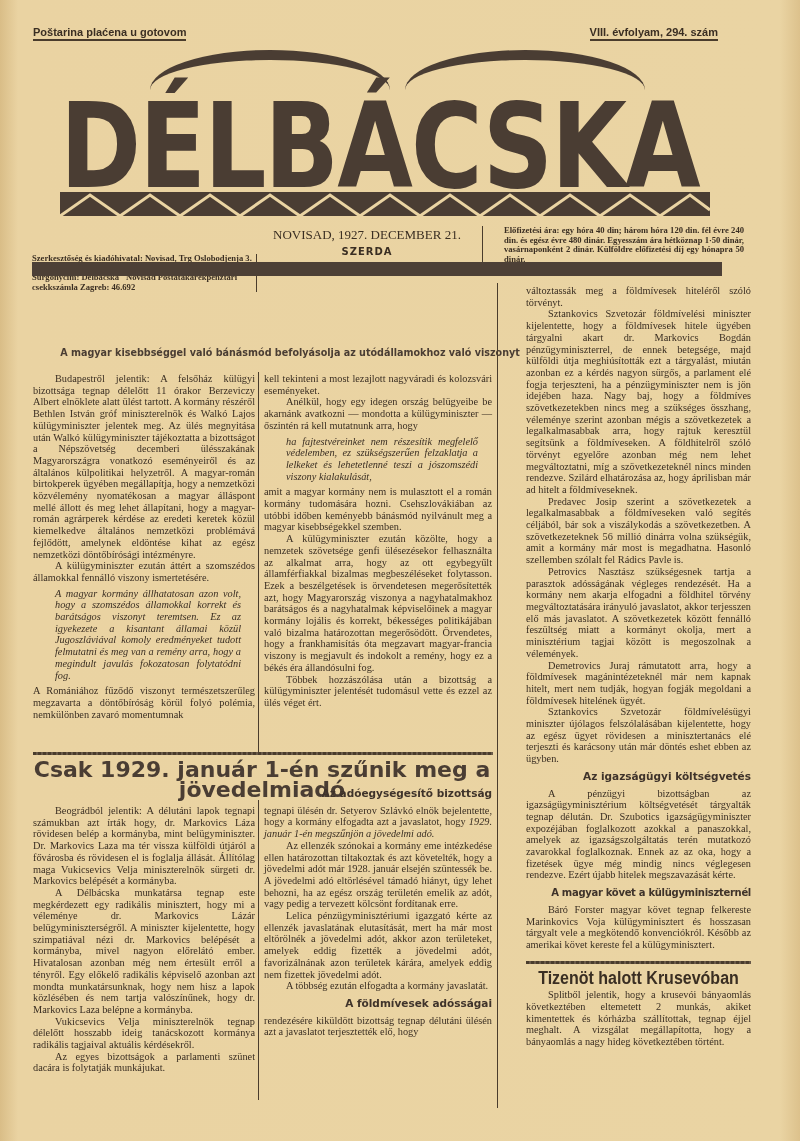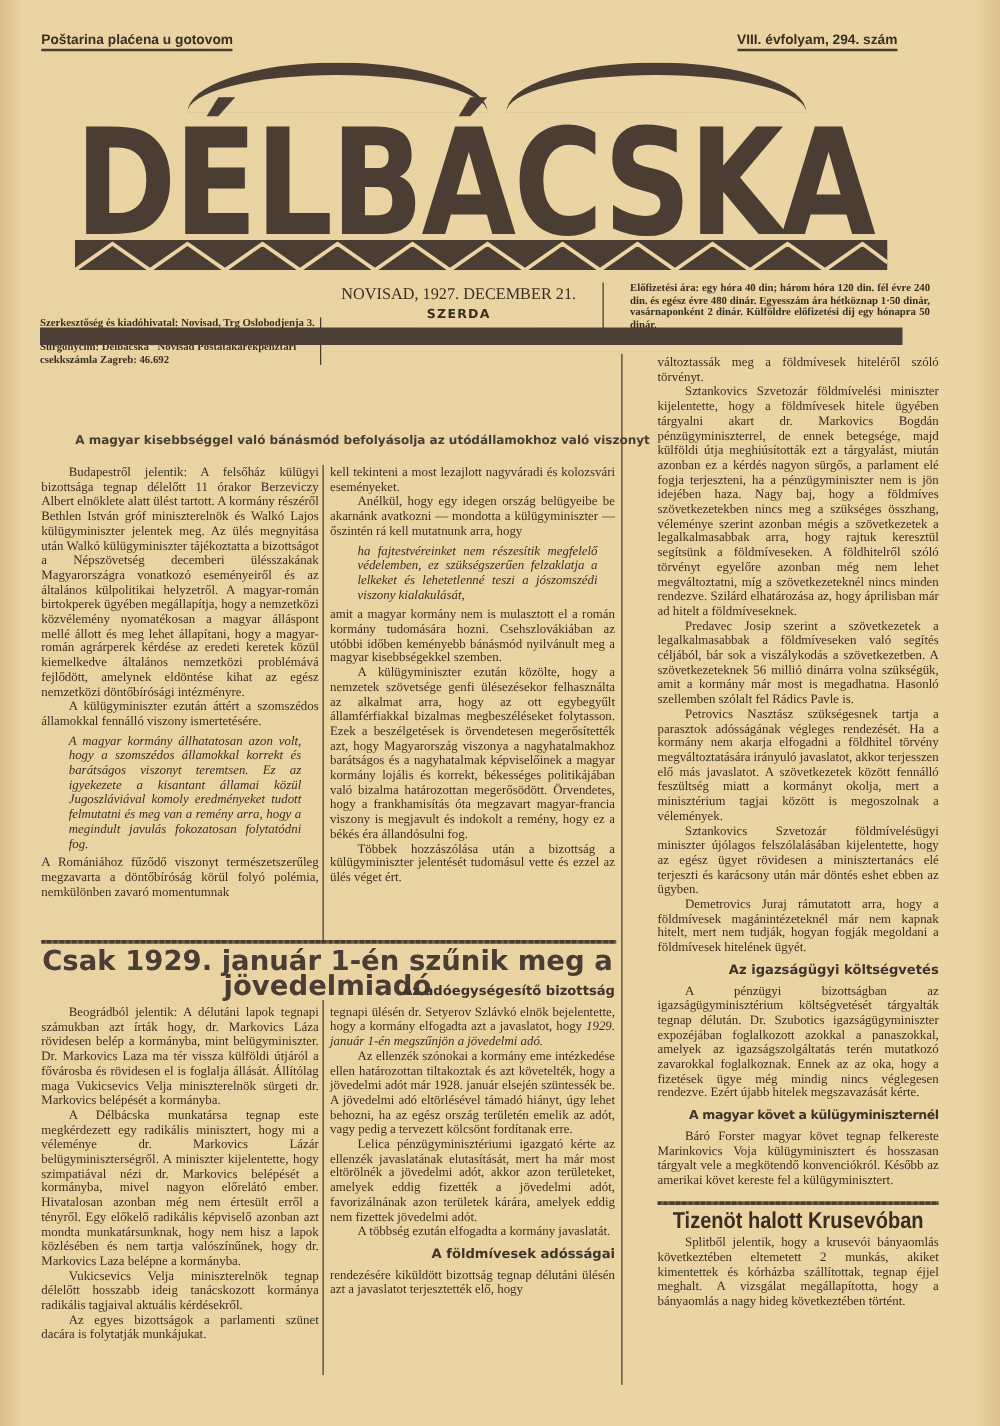--- a/index.html
+++ b/index.html
@@ -100,22 +100,22 @@
     <p>A többség ezután elfogadta a kormány javaslatát.</p>
     <div class="sub">A földmívesek adósságai</div>
     <p class="noi">rendezésére kiküldött bizottság tegnap délutáni ülésén azt a javaslatot terjesztették elő, hogy</p>
   </div>
 
   <div class="col" style="left:502px;top:285px;width:225px;margin-left:24px;">
     <p class="noi">változtassák meg a földmívesek hiteléről szóló törvényt.</p>
     <p>Sztankovics Szvetozár földmívelési miniszter kijelentette, hogy a földmívesek hitele ügyében tárgyalni akart dr. Markovics Bogdán pénzügyminiszterrel, de ennek betegsége, majd külföldi útja meghiúsították ezt a tárgyalást, miután azonban ez a kérdés nagyon sürgős, a parlament elé fogja terjeszteni, ha a pénzügyminiszter nem is jön idejében haza. Nagy baj, hogy a földmíves szövetkezetekben nincs meg a szükséges összhang, véleménye szerint azonban mégis a szövetkezetek a legalkalmasabbak arra, hogy rajtuk keresztül segítsünk a földmíveseken. A földhitelről szóló törvényt egyelőre azonban még nem lehet megváltoztatni, míg a szövetkezeteknél nincs minden rendezve. Szilárd elhatározása az, hogy áprilisban már ad hitelt a földmíveseknek.</p>
     <p>Predavec Josip szerint a szövetkezetek a legalkalmasabbak a földmíveseken való segítés céljából, bár sok a viszálykodás a szövetkezetben. A szövetkezeteknek 56 millió dinárra volna szükségük, amit a kormány már most is megadhatna. Hasonló szellemben szólalt fel Rádics Pavle is.</p>
     <p>Petrovics Nasztász szükségesnek tartja a parasztok adósságának végleges rendezését. Ha a kormány nem akarja elfogadni a földhitel törvény megváltoztatására irányuló javaslatot, akkor terjesszen elő más javaslatot. A szövetkezetek között fennálló feszültség miatt a kormányt okolja, mert a minisztérium tagjai között is megoszolnak a vélemények.</p>
+    <p>Demetrovics Juraj rámutatott arra, hogy a földmívesek magánintézeteknél már nem kapnak hitelt, mert nem tudják, hogyan fogják megoldani a földmívesek hitelének ügyét.</p>
     <p>Sztankovics Szvetozár földmívelésügyi miniszter újólagos felszólalásában kijelentette, hogy az egész ügyet rövidesen a minisztertanács elé terjeszti és karácsony után már döntés eshet ebben az ügyben.</p>
-    <p>Demetrovics Juraj rámutatott arra, hogy a földmívesek magánintézeteknél már nem kapnak hitelt, mert nem tudják, hogyan fogják megoldani a földmívesek hitelének ügyét.</p>
     <div class="sub">Az igazságügyi költségvetés</div>
     <p>A pénzügyi bizottságban az igazságügyminisztérium költségvetését tárgyalták tegnap délután. Dr. Szubotics igazságügyminiszter expozéjában foglalkozott azokkal a panaszokkal, amelyek az igazságszolgáltatás terén mutatkozó zavarokkal foglalkoznak. Ennek az az oka, hogy a fizetések ügye még mindig nincs véglegesen rendezve. Ezért újabb hitelek megszavazását kérte.</p>
     <div class="sub" style="font-size:10px;letter-spacing:-0.3px;">A magyar követ a külügyminiszternél</div>
     <p>Báró Forster magyar követ tegnap felkereste Marinkovics Voja külügyminisztert és hosszasan tárgyalt vele a megkötendő konvenciókról. Később az amerikai követ kereste fel a külügyminisztert.</p>
     <div style="height:3px;margin:10px 0 8px;background:repeating-linear-gradient(90deg,#4a3c2c 0 3px,#6a5a48 3px 5px);"></div>
     <div class="h3">Tizenöt halott Krusevóban</div>
     <p>Splitből jelentik, hogy a krusevói bányaomlás következtében eltemetett 2 munkás, akiket kimentettek és kórházba szállítottak, tegnap éjjel meghalt. A vizsgálat megállapította, hogy a bányaomlás a nagy hideg következtében történt.</p>
   </div>
 
 </div>

